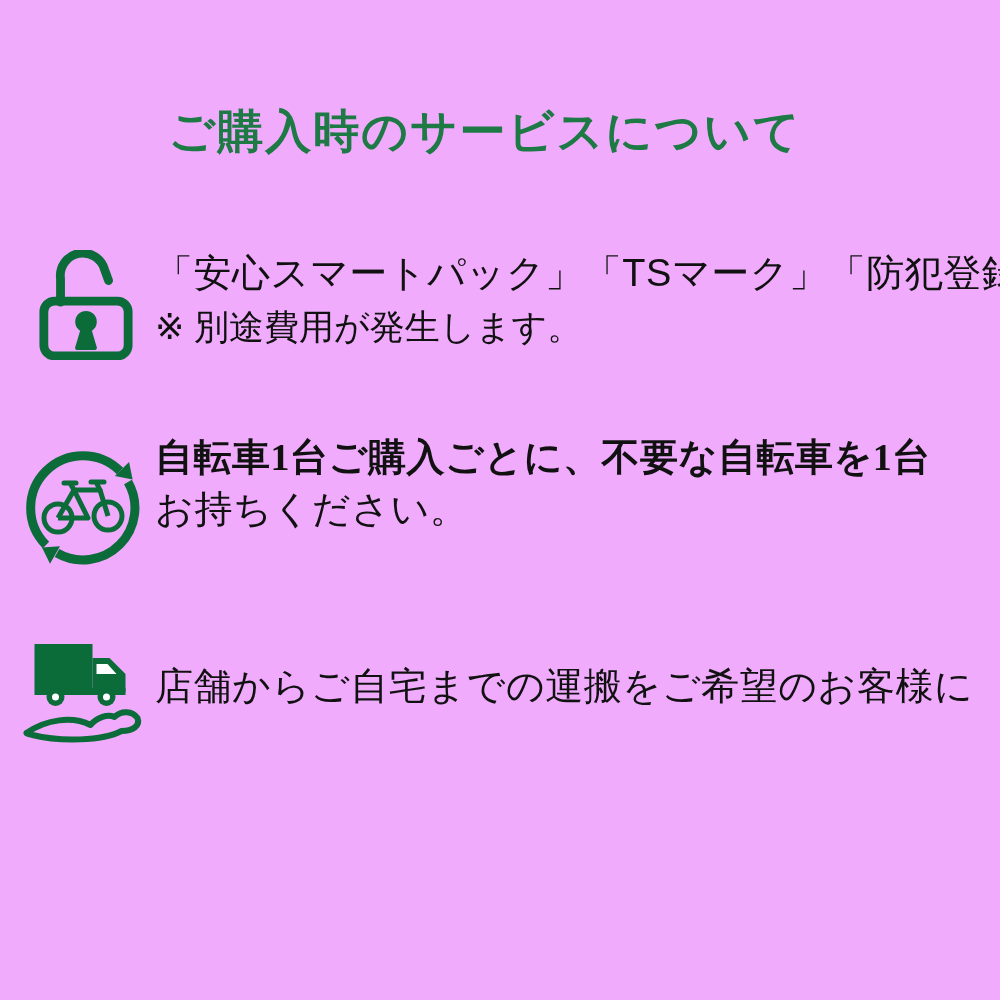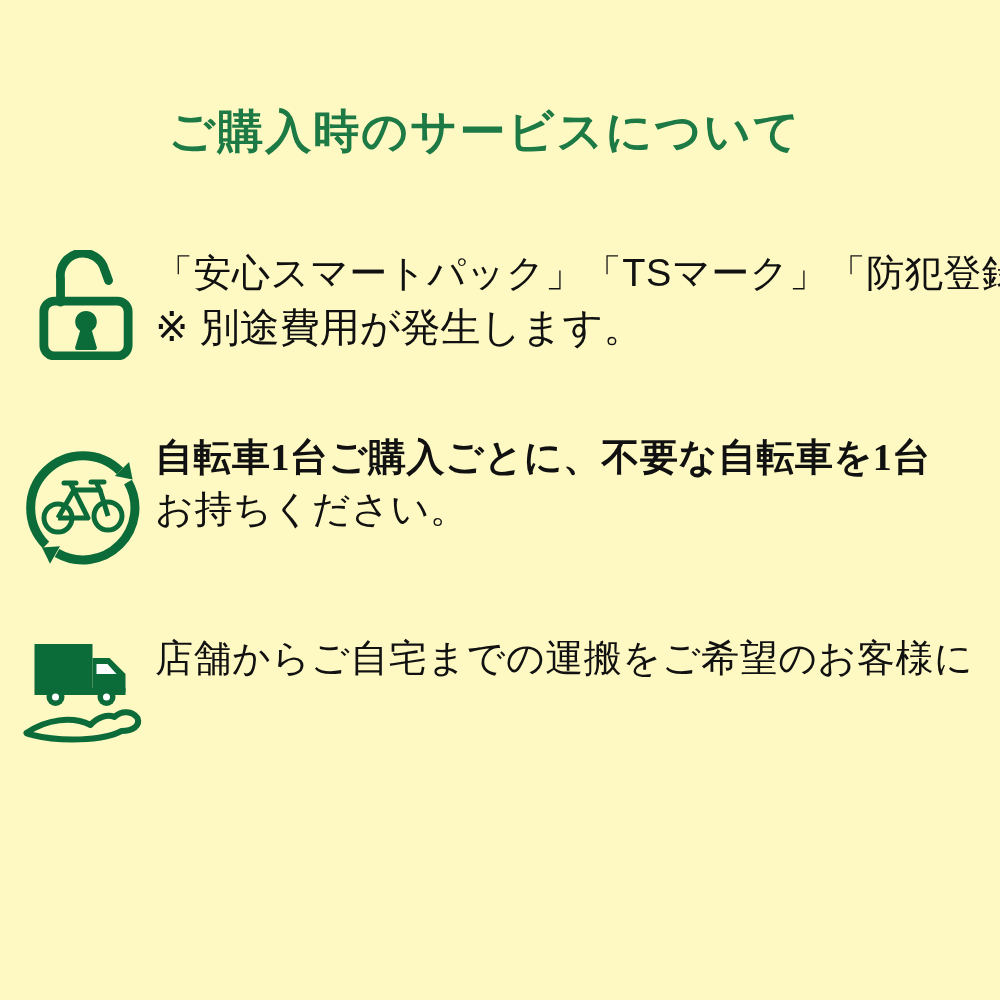--- a/index.html
+++ b/index.html
@@ -3,37 +3,37 @@
 <meta charset="utf-8">
 <style>
   :root{
     --green-title:#1e7a45;
     --green-icon:#0b6b39;
     --body-text:#111111;
   }
   *{margin:0;padding:0;box-sizing:border-box;}
   html,body{background:#fff;}
   body{font-family:"Liberation Sans","DejaVu Sans",sans-serif;color:var(--body-text);}
-  .page{position:relative;width:1000px;height:1000px;background:#fef9c3;overflow:hidden;}
+  .page{position:relative;width:1000px;height:1000px;background:#f0abfc;overflow:hidden;}
 
   .title{
     position:absolute;top:101px;left:0;width:970px;
     text-align:center;
     font-size:46px;font-weight:700;letter-spacing:2px;
     color:var(--green-title);
   }
 
   .section{position:absolute;left:0;width:1000px;}
   .icon-box{position:absolute;}
   .text-col{position:absolute;left:155px;width:845px;}
 
   .line{font-size:38px;line-height:52px;letter-spacing:0.5px;white-space:nowrap;}
   .seg-normal{font-weight:400;}
   .seg-bold{font-weight:700;}
-  .note{font-size:40px;line-height:42px;margin-top:7px;font-weight:400;}
+  .note{font-size:35px;line-height:42px;margin-top:7px;font-weight:400;}
 
   
   .sg{stroke:var(--green-icon);fill:none;}
   .fg{fill:var(--green-icon);stroke:none;}
   .wg{fill:#ffffff;stroke:none;}
 </style>
 </head>
 <body>
 
 <div class="page">
@@ -85,18 +85,18 @@
         <path class="wg" d="M74 26 H85 L94 36 H74 Z"></path>
         <rect class="fg" x="12" y="50" width="91" height="7"></rect>
         <circle class="fg" cx="33" cy="59" r="9"></circle>
           <circle class="wg" cx="33" cy="59" r="3.5"></circle>
         <circle class="fg" cx="84" cy="59" r="9"></circle>
           <circle class="wg" cx="84" cy="59" r="3.5"></circle>
 
         <path class="sg" stroke-width="6" stroke-linecap="round" stroke-linejoin="round" d="M4 95 C 24 81, 50 78, 68 87 C 75 79, 85 76, 92 79 C 99 72, 110 73, 115 80 C 118 88, 110 93, 99 93 C 80 103, 38 104, 10 97 C 6 96, 4 96, 4 95"></path>
       </svg>
     </div>
-    <div class="text-col" style="top:632px;">
+    <div class="text-col" style="top:660px;">
       <p class="line"><span class="seg-normal">店舗からご自宅までの運搬をご希望のお客様に</span></p>
     </div>
   </div>
 
 </div>
 
 </body></html>

